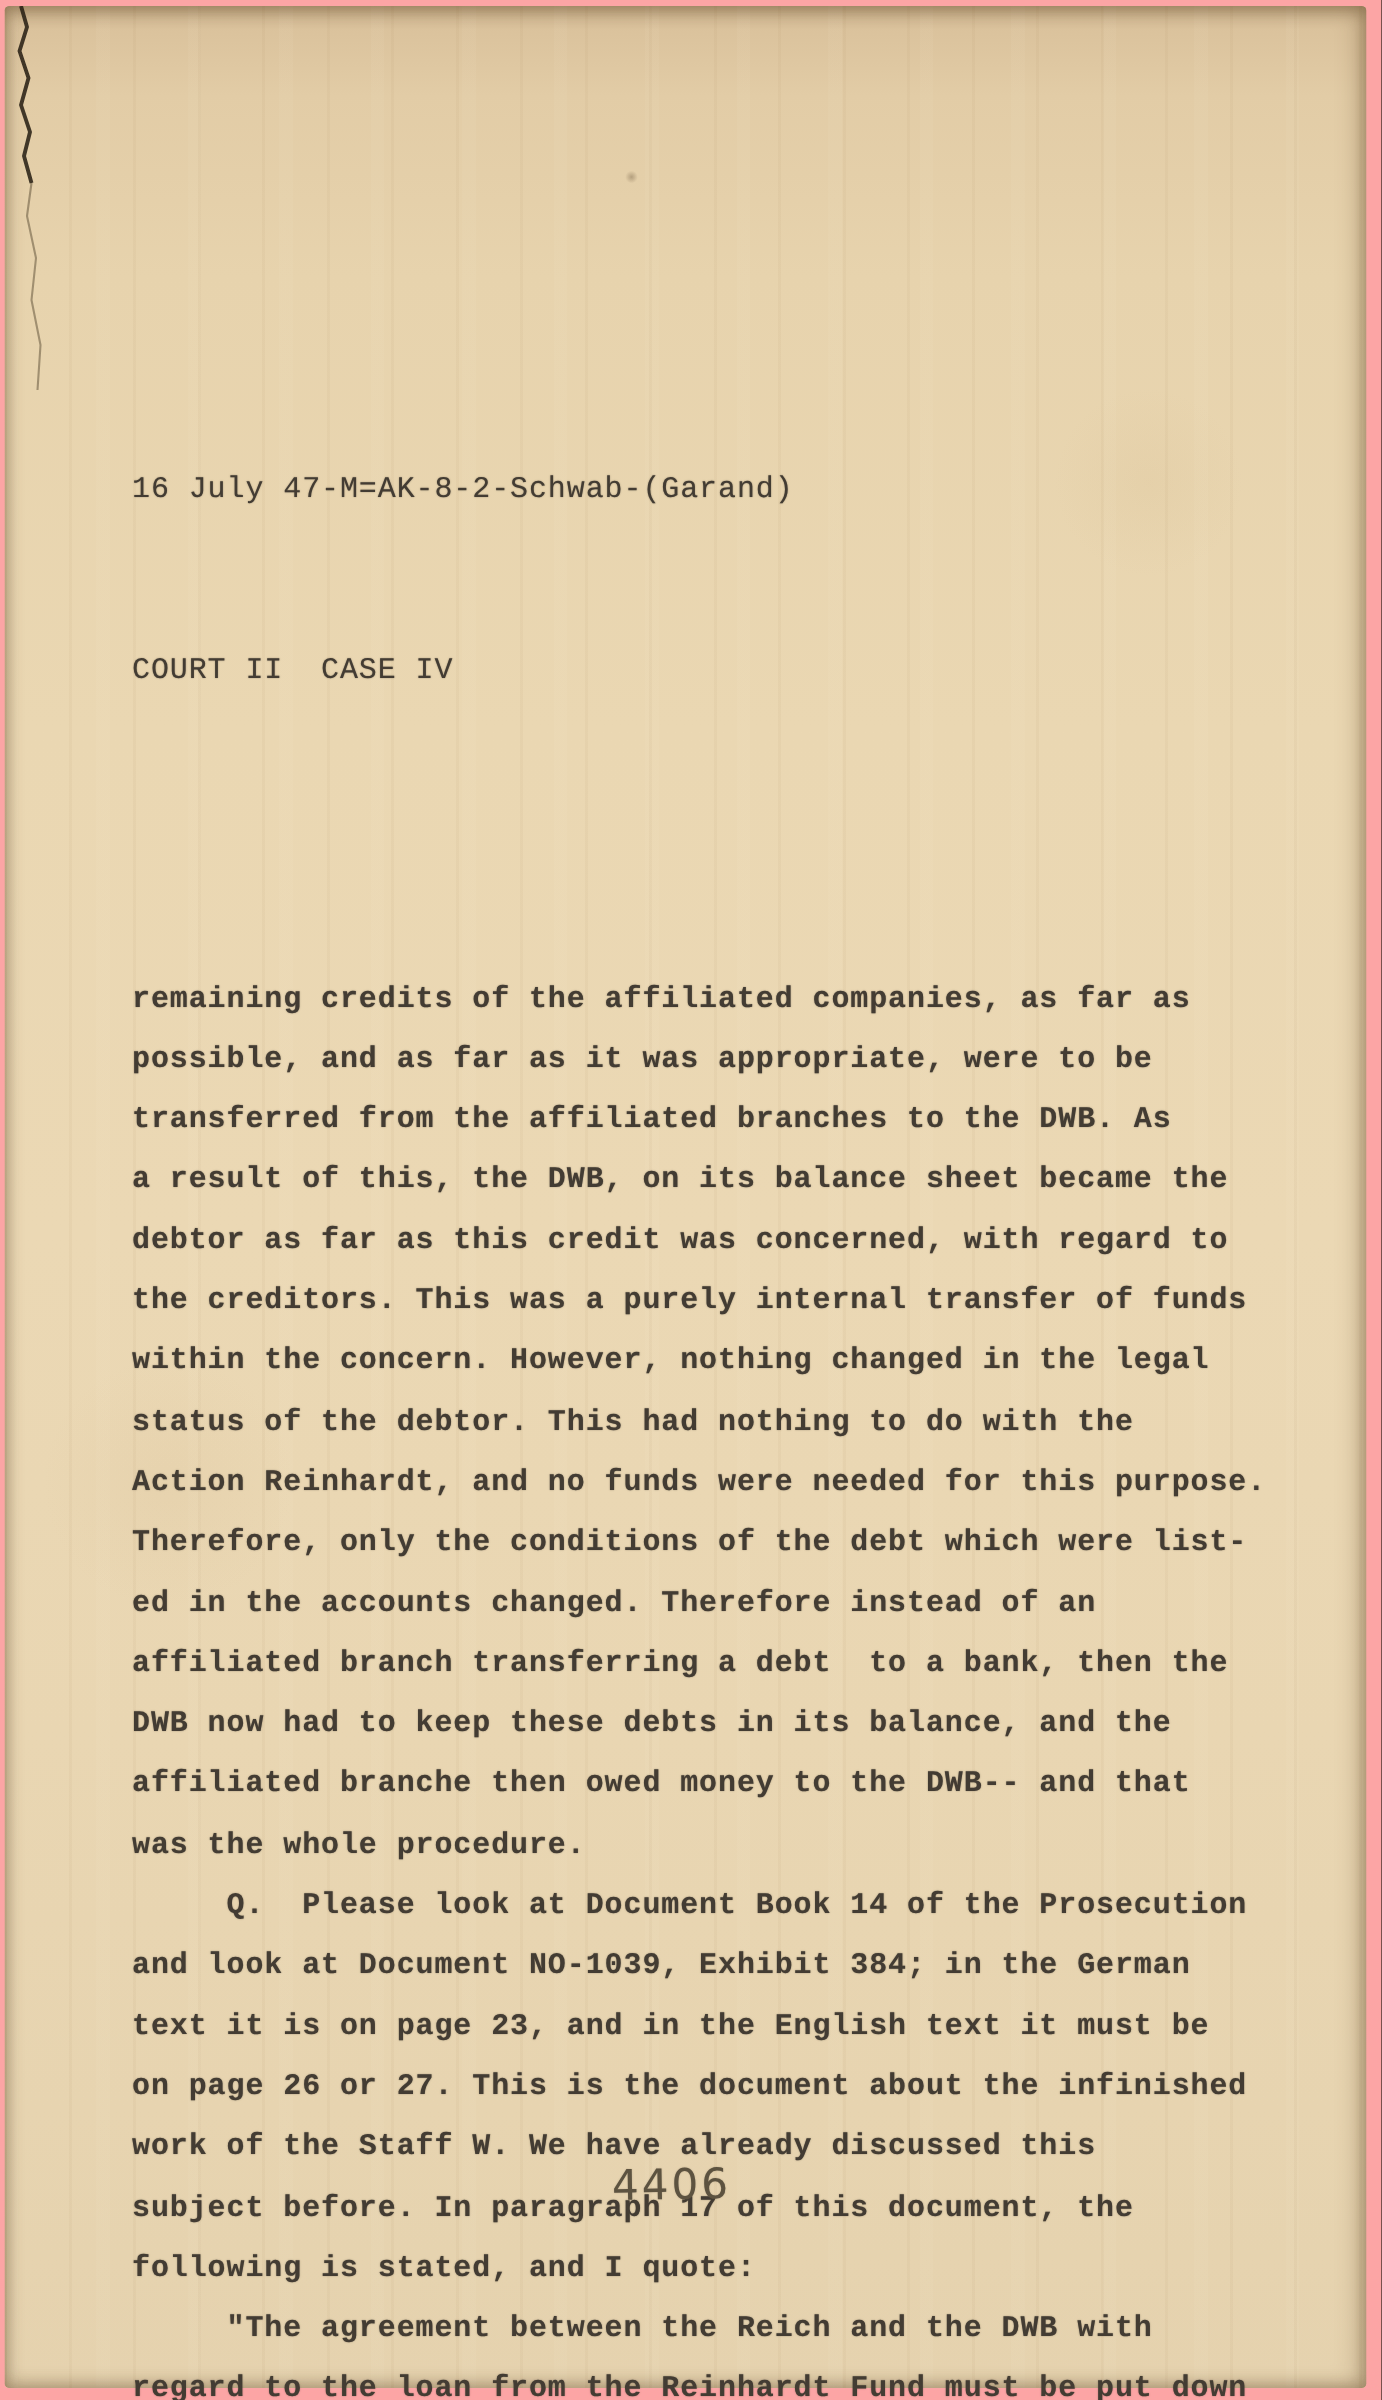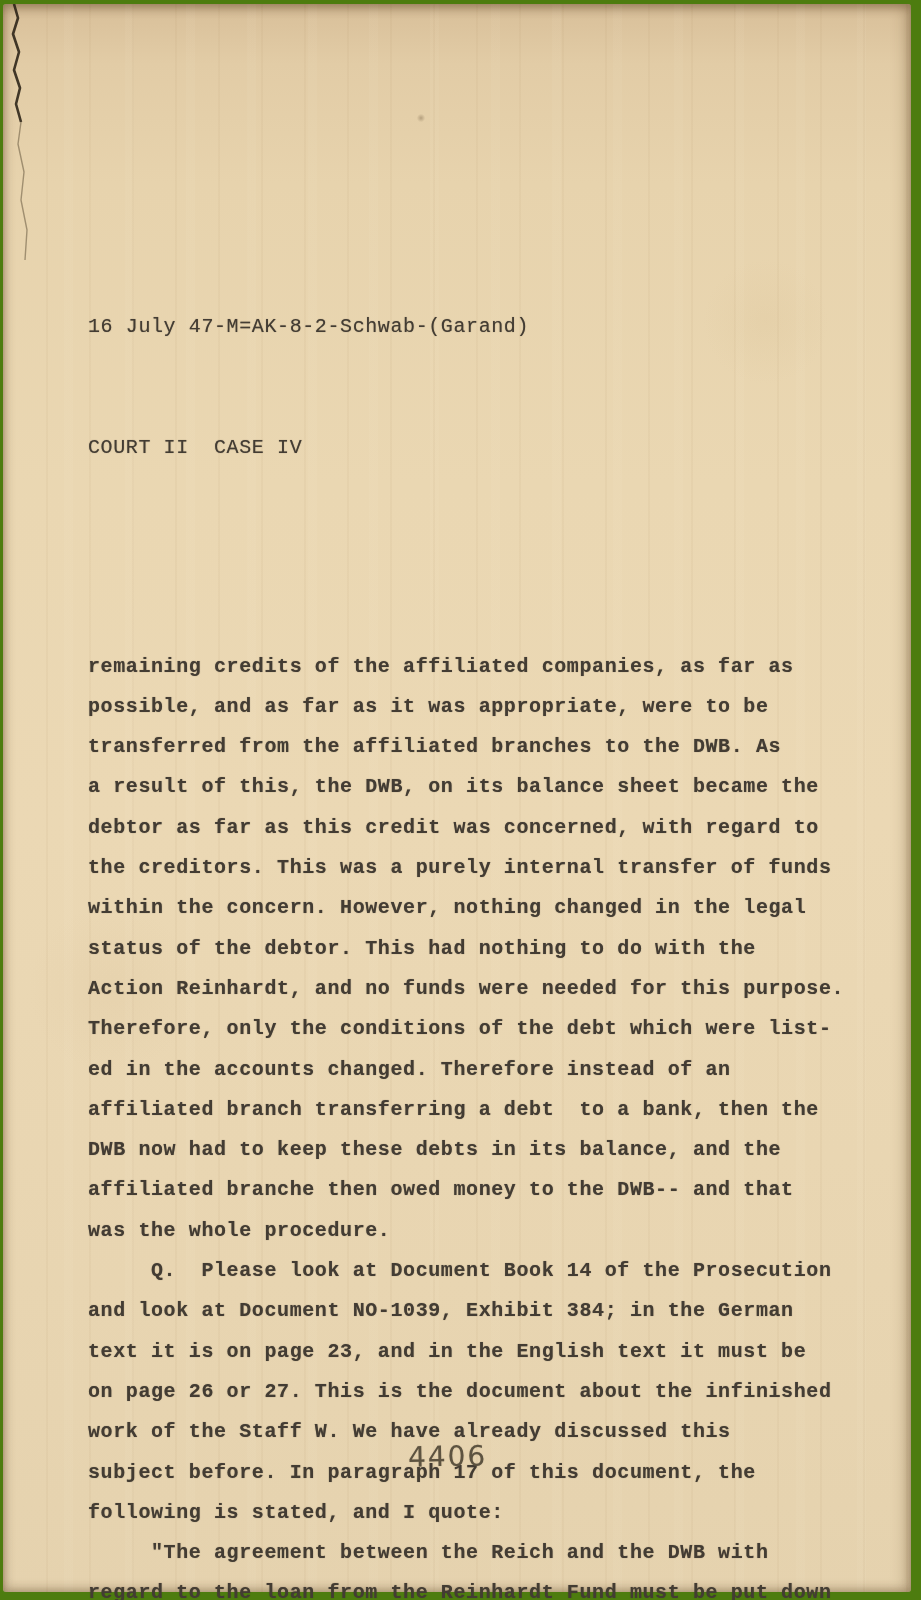--- a/index.html
+++ b/index.html
@@ -4,21 +4,21 @@
 <style>
   html, body {
     margin: 0;
     padding: 0;
     background: #14110d;
   }
   .scan {
     position: relative;
     width: 921px;
     height: 1600px;
-    background: #4d7c0f;
+    background: #fca5a5;
     overflow: hidden;
     font-family: "Liberation Mono", monospace;
   }
   .paper {
     position: absolute;
     top: 4px;
     left: 3px;
     right: 10px;
     bottom: 8px;
     border-radius: 3px;

